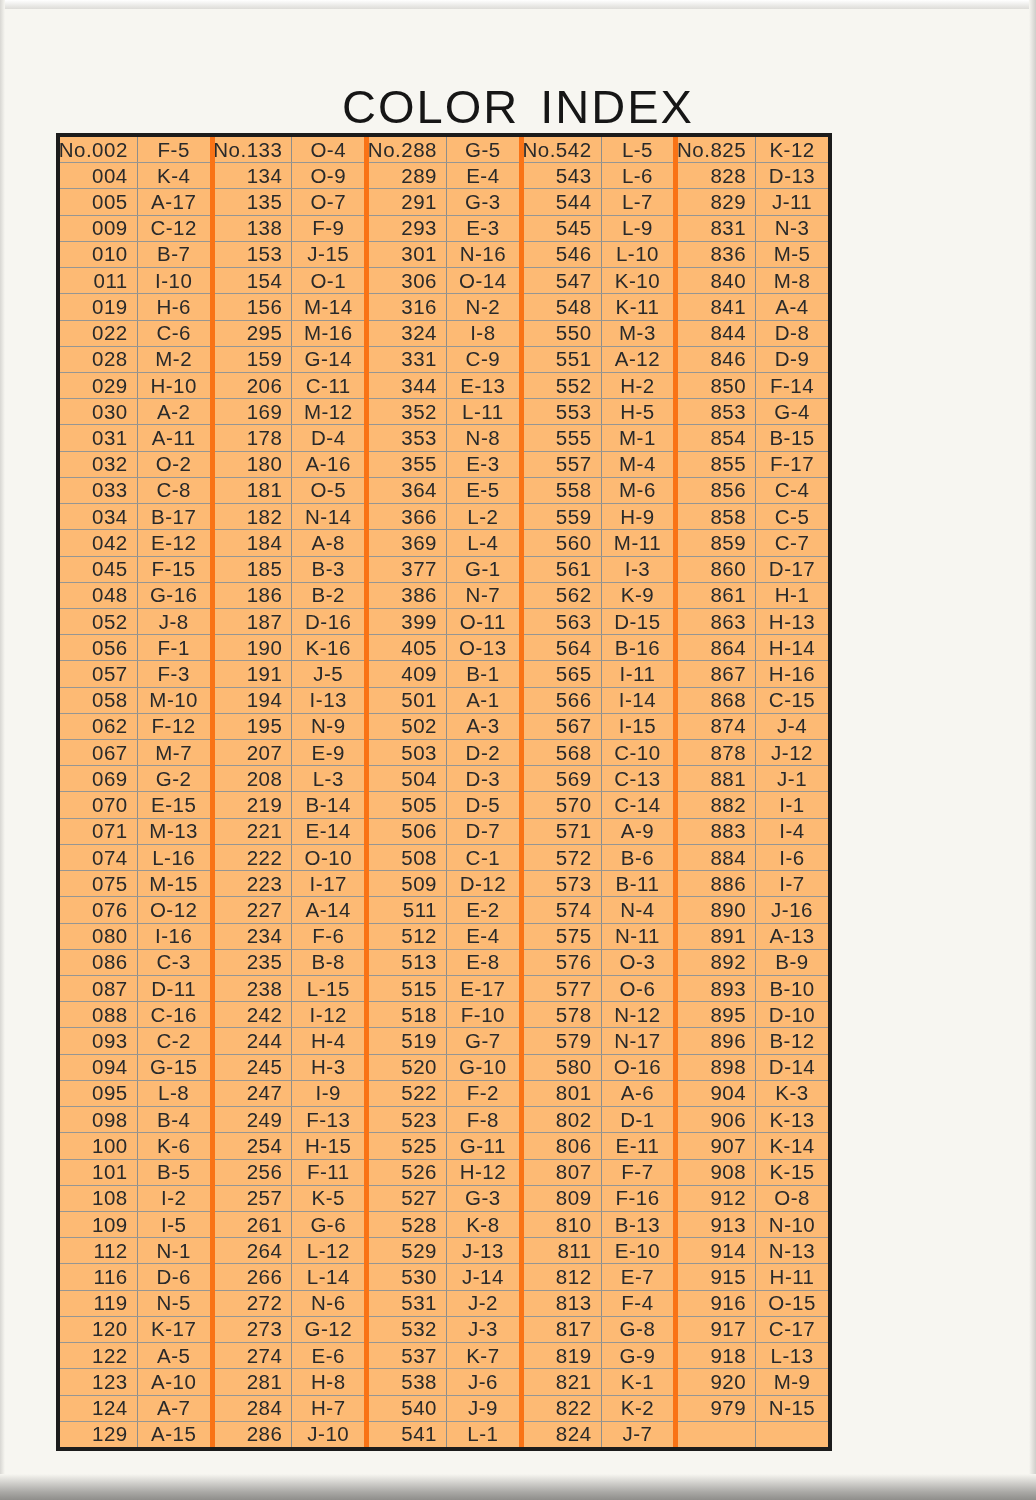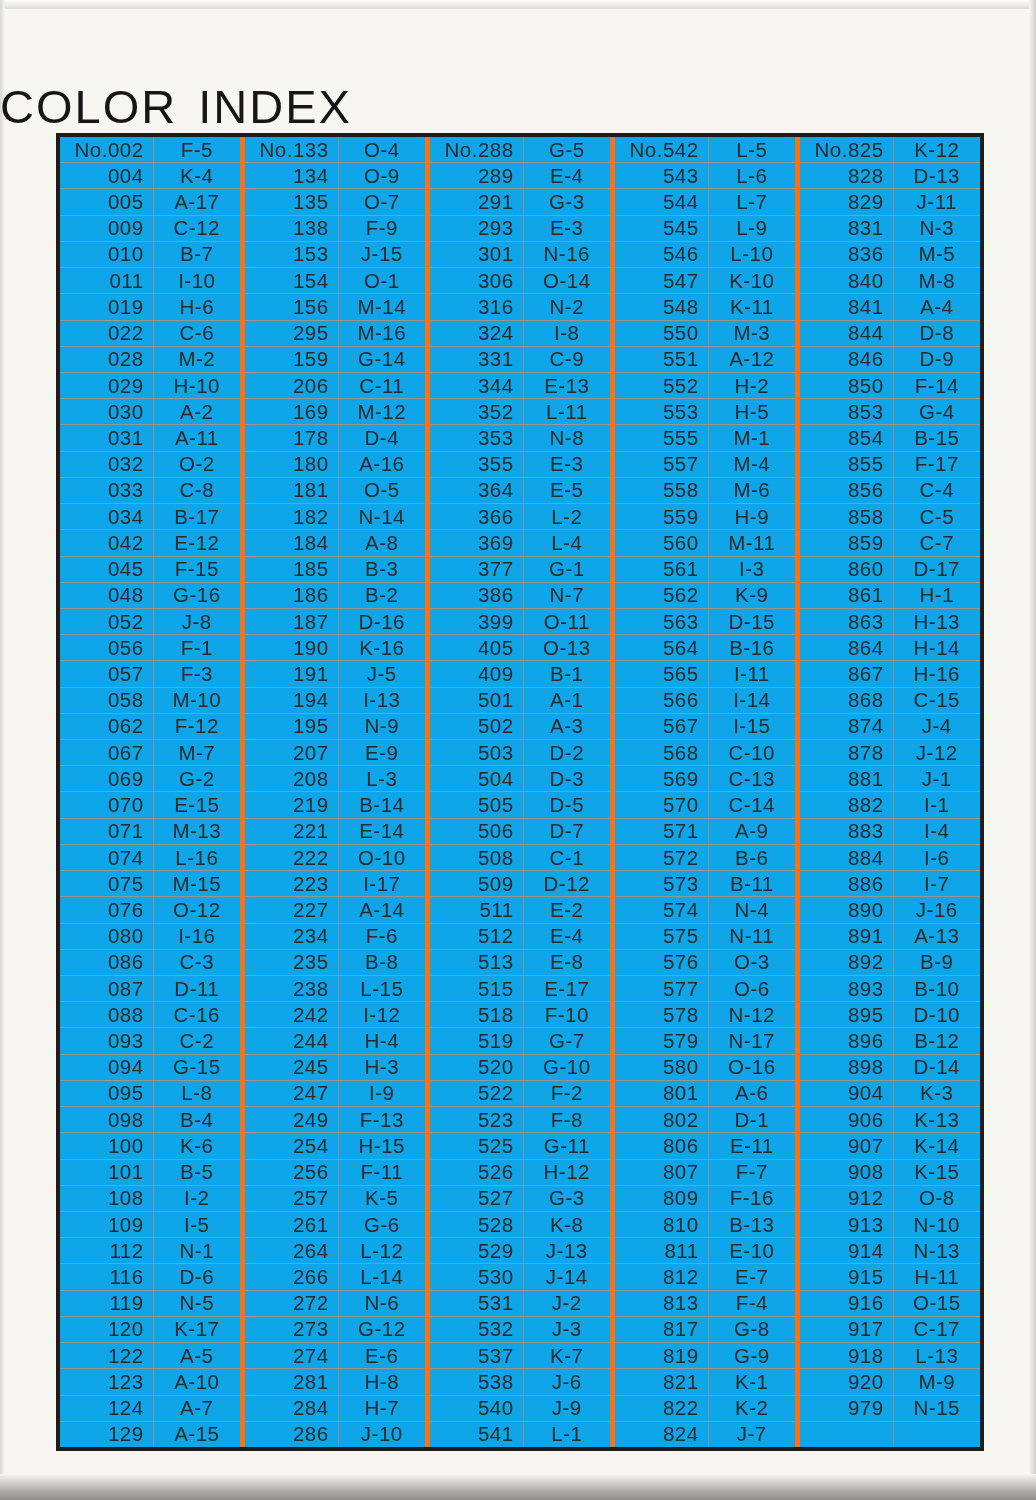--- a/index.html
+++ b/index.html
@@ -30,37 +30,37 @@
   }
   .edge-right {
     position: absolute; top: 0; bottom: 0; right: 0; width: 7px;
     background: linear-gradient(270deg, #cfceca, #f7f6f1);
   }
   .page-title {
     position: absolute;
     top: 48px;
     left: 0;
     width: 100%;
-    text-align: left;
+    text-align: center;
     font-size: 47px;
     font-weight: 400;
     letter-spacing: 2px;
     color: #161616;
     word-spacing: 6px;
   }
   .color-table {
     position: absolute;
     left: 56px;
     top: 133px;
-    width: 928px;
+    width: 776px;
     height: 1318px;
     border: 4px solid #1c1c1c;
     box-sizing: border-box;
     display: flex;
-    background: #0ea5e9;
+    background: #fdba74;
   }
   .group {
     flex: 1 1 0;
     display: flex;
     flex-direction: column;
     border-left: 5px solid #f97316;
   }
   .group:first-child {
     border-left: none;
   }

